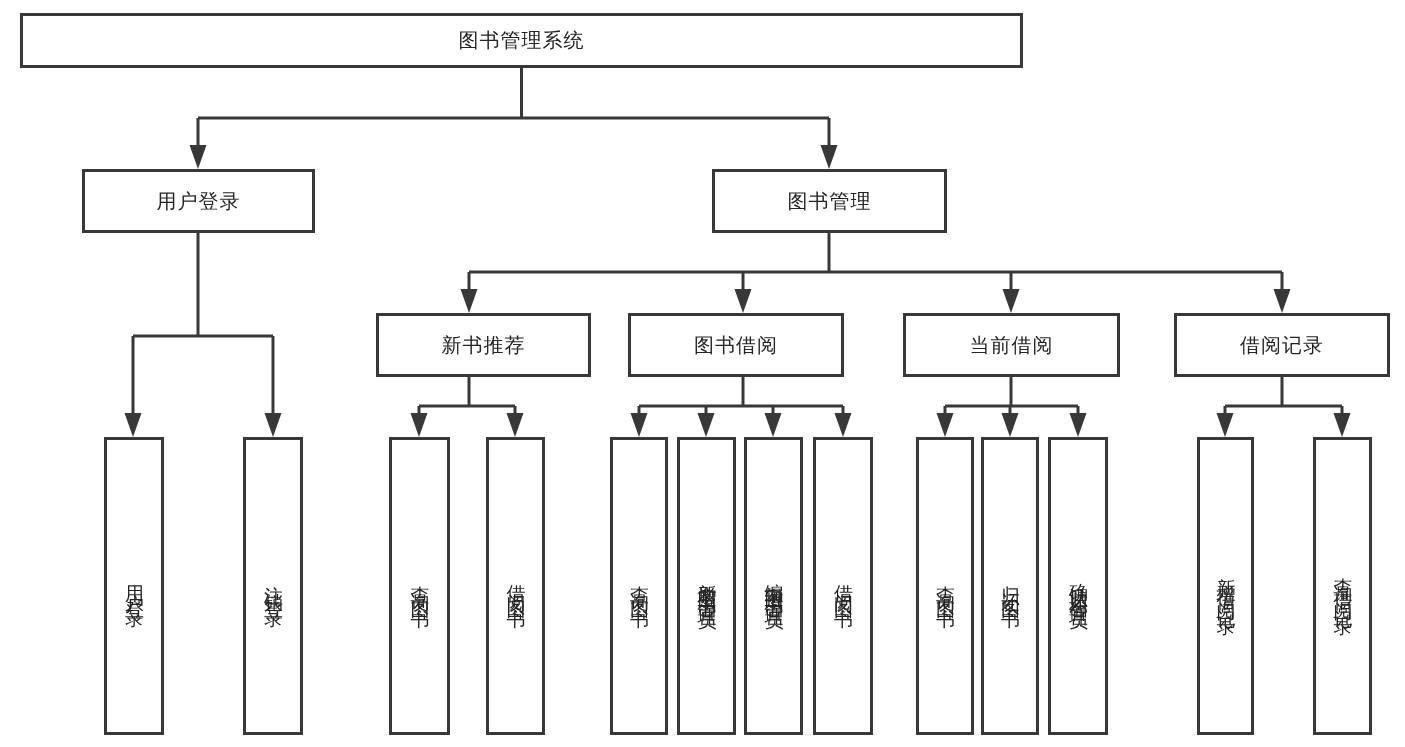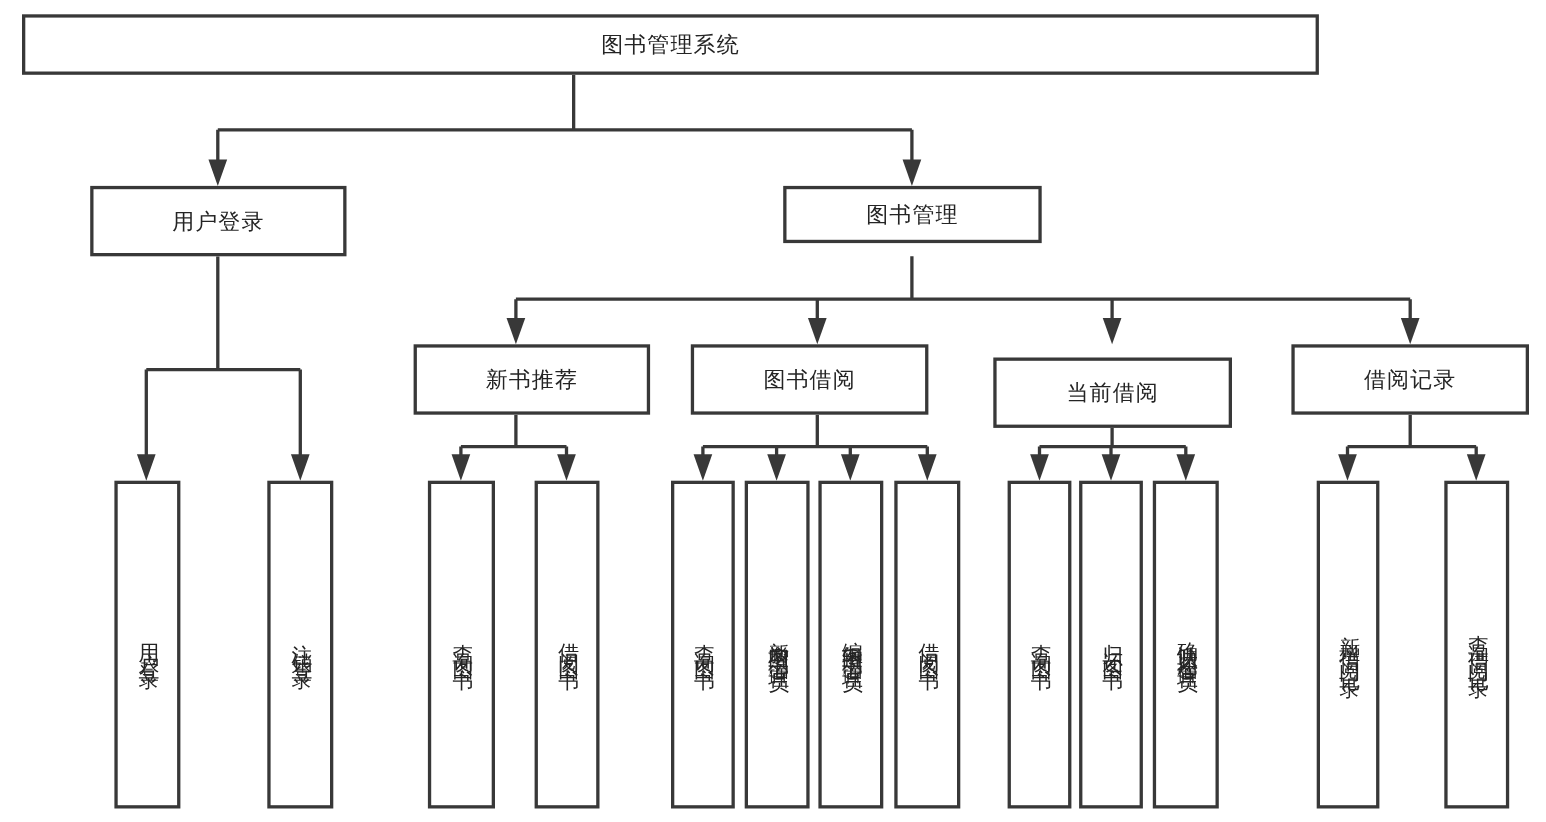--- a/index.html
+++ b/index.html
@@ -99,38 +99,38 @@
       <polygon points="764.5,413 781.5,413 773,437"></polygon>
       <polygon points="834.5,413 851.5,413 843,437"></polygon>
       <polygon points="936.5,413 953.5,413 945,437"></polygon>
       <polygon points="1001.5,413 1018.5,413 1010,437"></polygon>
       <polygon points="1069.5,413 1086.5,413 1078,437"></polygon>
       <polygon points="1216.5,413 1233.5,413 1225,437"></polygon>
       <polygon points="1333.5,413 1350.5,413 1342,437"></polygon>
     </g>
   </svg>
 
-  <div class="node h" style="left:20px; top:13px; width:1179px; height:55px;">
+  <div class="node h" style="left:20px; top:13px; width:1003px; height:55px;">
     <span>图书管理系统</span>
   </div>
 
   <div class="node h" style="left:82px; top:169px; width:233px; height:64px;">
     <span>用户登录</span>
   </div>
-  <div class="node h" style="left:712px; top:169px; width:235px; height:52px;">
+  <div class="node h" style="left:712px; top:169px; width:235px; height:64px;">
     <span>图书管理</span>
   </div>
 
   <div class="node h" style="left:376px; top:313px; width:215px; height:64px;">
     <span>新书推荐</span>
   </div>
   <div class="node h" style="left:628px; top:313px; width:216px; height:64px;">
     <span>图书借阅</span>
   </div>
-  <div class="node h" style="left:903px; top:313px; width:217px; height:64px;margin-top:12px;">
+  <div class="node h" style="left:903px; top:313px; width:217px; height:64px;">
     <span>当前借阅</span>
   </div>
   <div class="node h" style="left:1174px; top:313px; width:216px; height:64px;">
     <span>借阅记录</span>
   </div>
 
   <div class="node v" style="left:104px; top:437px; width:60px; height:298px;">
     <span class="vtext">用户登录</span>
   </div>
   <div class="node v" style="left:243px; top:437px; width:60px; height:298px;">

